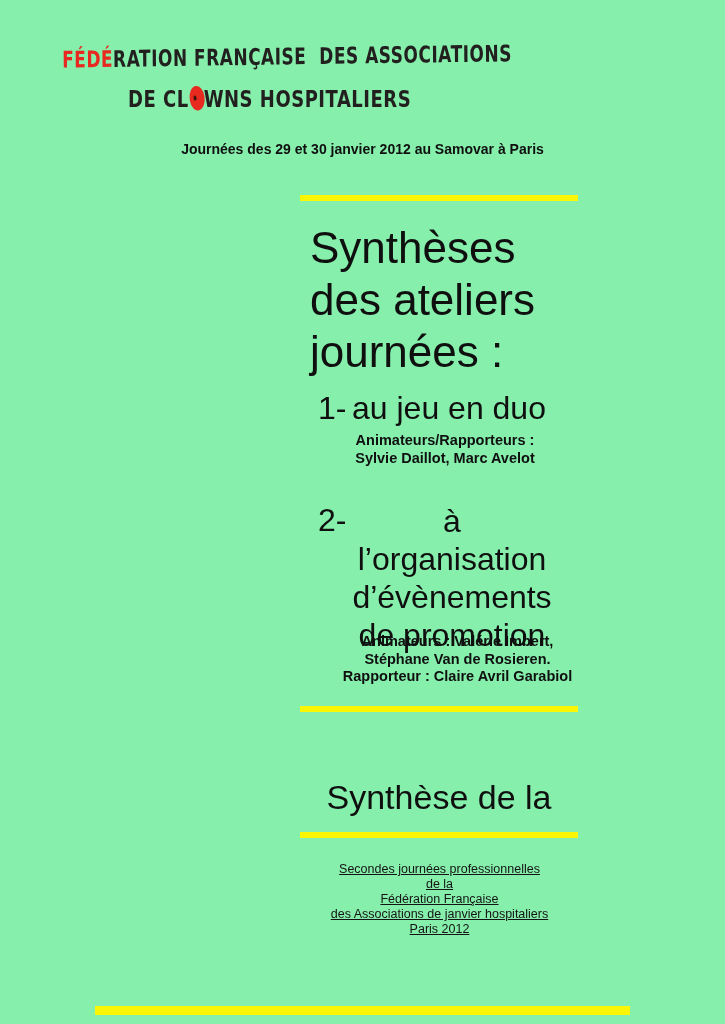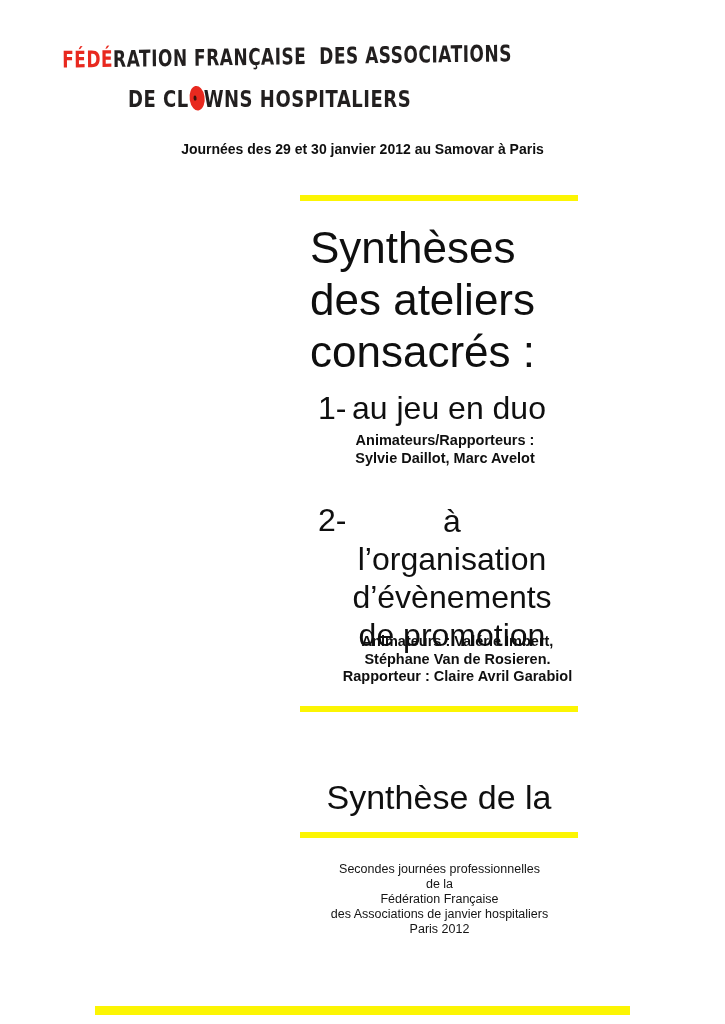--- a/index.html
+++ b/index.html
@@ -2,21 +2,21 @@
 <html><head>
 <meta charset="utf-8">
 <style>
   * { margin: 0; padding: 0; box-sizing: border-box; }
   html, body { background: #9a9a9a; }
   body { font-family: "Liberation Sans", sans-serif; }
   .page {
     position: relative;
     width: 725px;
     height: 1024px;
-    background: #ffffff;
+    background: #86efac;
     margin: 0 auto;
     overflow: hidden;
     color: #141414;
   }
   .abs { position: absolute; }
 
   
   .logo-line {
     font-family: "DejaVu Sans", sans-serif;
     font-weight: bold;
@@ -115,40 +115,41 @@
     margin-top: 44px;
   }
   .pleniere span { display: block; }
 
   .footer-block {
     left: 292px; top: 862px; width: 295px;
     text-align: center;
     font-size: 12.5px;
     line-height: 15px;
     color: #141414;
+    text-decoration: underline;
   }
   .footer-block span { display: block; }
 </style>
 </head>
 <body>
 
 <div class="page">
 
   <div class="abs logo-line logo-line1"><span class="logo-red">FÉDÉ</span><span>RATION FRANÇAISE  DES ASSOCIATIONS</span></div>
 
   <div class="abs logo-line logo-line2"><span>DE CL</span><span class="nose"><span class="nose-dot"></span></span><span>WNS HOSPITALIERS</span></div>
 
   <div class="abs header-title">Journées des 29 et 30 janvier 2012 au Samovar à Paris</div>
 
   <div class="abs rule rule-1"></div>
 
   <div class="abs big-heading">
     <span>Synthèses</span>
     <span>des ateliers</span>
-    <span>consacrés :</span>
+    <span>journées :</span>
   </div>
 
   <div class="abs item-number item1-number">1-</div>
   <div class="abs item1-title">au jeu en duo</div>
 
   <div class="abs credits credits-1">
     <span>Animateurs/Rapporteurs :</span>
     <span>Sylvie Daillot, Marc Avelot</span>
   </div>
 

